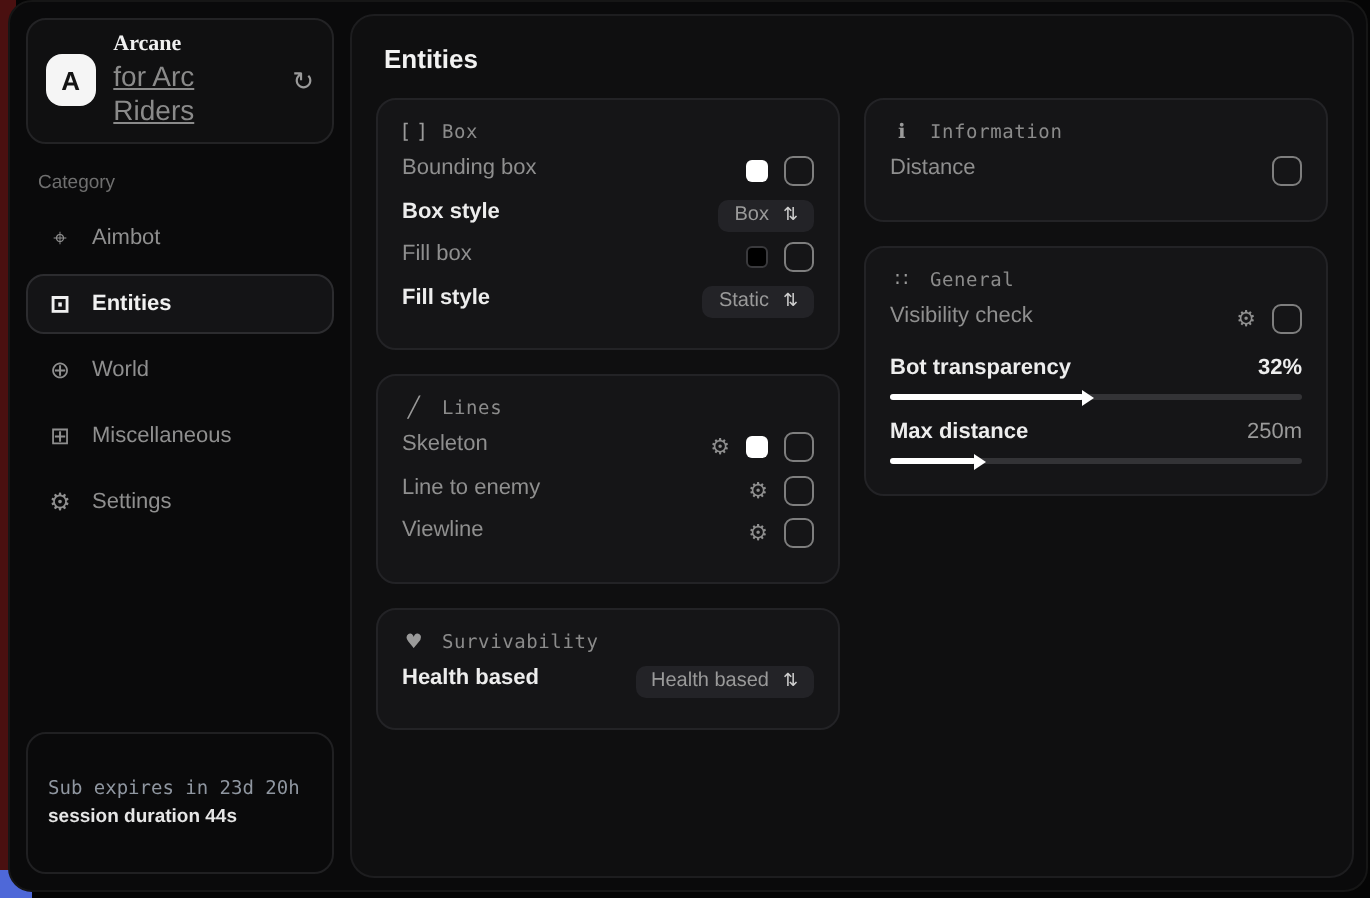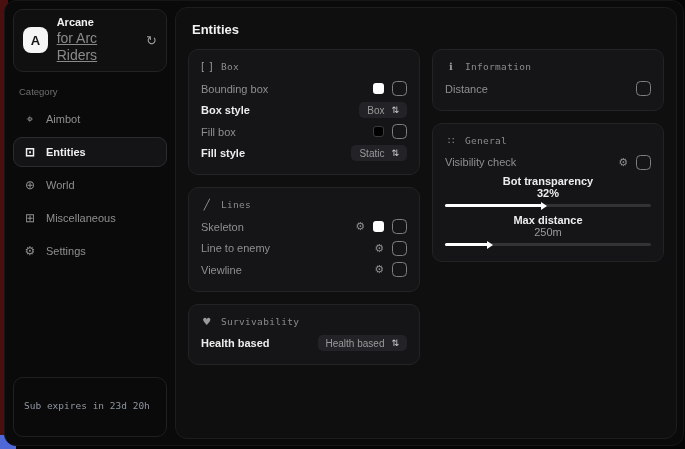--- a/index.html
+++ b/index.html
@@ -15,21 +15,21 @@
     background:#0a0a0b; border:1px solid #161616; border-radius:12px;
     display:flex; overflow:hidden; }
 
   
   .sidebar { width:170px; flex:none; display:flex; flex-direction:column; padding:8px; }
   .brand { border:1px solid #232325; background:#101011; border-radius:10px;
     padding:6px 9px; display:flex; align-items:center; gap:9px; }
   .avatar { width:26px; height:26px; background:#f5f5f5; color:#141414; border-radius:8px;
     display:flex; align-items:center; justify-content:center; font-weight:700; font-size:13px; }
   .brand-text { line-height:1.25; }
-  .brand-title { font-size:11px; font-weight:700; color:#f0f0f0; }
+  .brand-title { font-size:11px; font-weight:700; color:#f0f0f0;font-family:Liberation Serif, serif; }
   .brand-sub { font-size:14px; color:#8a8a8a;text-decoration:underline; }
   .brand-action { margin-left:auto; color:#9a9a9a; font-size:13px; cursor:pointer; }
 
   .category { margin:14px 6px 7px; font-size:9.5px; color:#6f6f6f; }
 
   .nav-item { display:flex; align-items:center; gap:9px; padding:7px 9px; margin-bottom:3px;
     border-radius:9px; border:1px solid transparent; color:#8f8f8f; font-size:11px; cursor:pointer; }
   .nav-item .icon { width:14px; text-align:center; font-size:12px; }
   .nav-item.active { background:#141416; border-color:#2c2c2f; color:#f0f0f0; font-weight:600; }
 
@@ -45,35 +45,35 @@
 
   .grid { display:grid; grid-template-columns:1fr 1fr; gap:12px; align-items:start; }
   .col { display:flex; flex-direction:column; gap:12px; }
 
   .card { background:#151517; border:1px solid #232326; border-radius:10px; padding:8px 12px 10px; }
   .card-header { display:flex; align-items:center; gap:8px; color:#8b8b8b; margin:3px 0 6px;
     font-family:"DejaVu Sans Mono", monospace; font-size:9.5px; letter-spacing:.3px; }
   .card-icon { font-size:10px; width:12px; text-align:center; color:#9a9a9a;
     font-family:"DejaVu Sans", sans-serif; }
 
-  .row { display:flex; align-items:center; justify-content:space-between; min-height:21.5px; }
+  .row { display:flex; align-items:flex-start; justify-content:space-between; min-height:21.5px; }
   .row-label { font-size:11px; color:#8f8f8f; }
   .row-label.em { color:#ededed; font-weight:600; }
   .controls { display:flex; align-items:center; gap:8px; }
   .gear { color:#8f8f8f; font-size:11px; cursor:pointer; font-family:"DejaVu Sans", sans-serif; }
   .swatch { width:11px; height:11px; border-radius:3px; cursor:pointer; }
   .swatch.bordered { border:1px solid #3a3a3d; }
   .checkbox { width:15px; height:15px; border:1.5px solid #7e7e7e; border-radius:4.5px; cursor:pointer; }
   .dropdown { display:flex; align-items:center; gap:7px; background:#232327; border-radius:5px;
     padding:2.5px 8px; cursor:pointer; }
   .dd-value { font-size:10px; color:#9a9a9a; }
   .dd-icon { font-size:9px; color:#cfcfcf; font-family:"DejaVu Sans", sans-serif; }
 
   .slider-group { padding:2px 0 5px; }
-  .slider-head { display:flex; align-items:center; justify-content:space-between; min-height:17px;flex-direction:column; }
+  .slider-head { display:flex; align-items:center; justify-content:space-between; min-height:17px; }
   .slider-value { font-size:11px; color:#9a9a9a; }
   .slider-value.em { color:#ededed; font-weight:600; }
   .track { margin-top:5px; height:3px; background:#333336; border-radius:2px; cursor:pointer; }
   .fill { height:3px; background:#ffffff; border-radius:2px; position:relative; }
   .fill::after { content:""; position:absolute; right:-5px; top:50%; transform:translateY(-50%);
     width:0; height:0; border-left:6px solid #fff; border-top:4px solid transparent;
     border-bottom:4px solid transparent; }
 </style>
 </head>
 <body>
@@ -117,20 +117,21 @@
         <div class="nav-item">
           <span class="icon">⚙</span>
           <span class="label">Settings</span>
         </div>
       </nav>
 
     <div class="spacer"></div>
 
     <div class="footer-card">
       <div class="foot1">Sub expires in 23d 20h</div>
+      <div class="foot2">session duration 44s</div>
     </div>
   </aside>
 
   <main class="panel">
     <h1 class="page-title">Entities</h1>
     <div class="grid">
       <div class="col">
           <section class="card">
             <div class="card-header">
               <span class="card-icon">[ ]</span>

